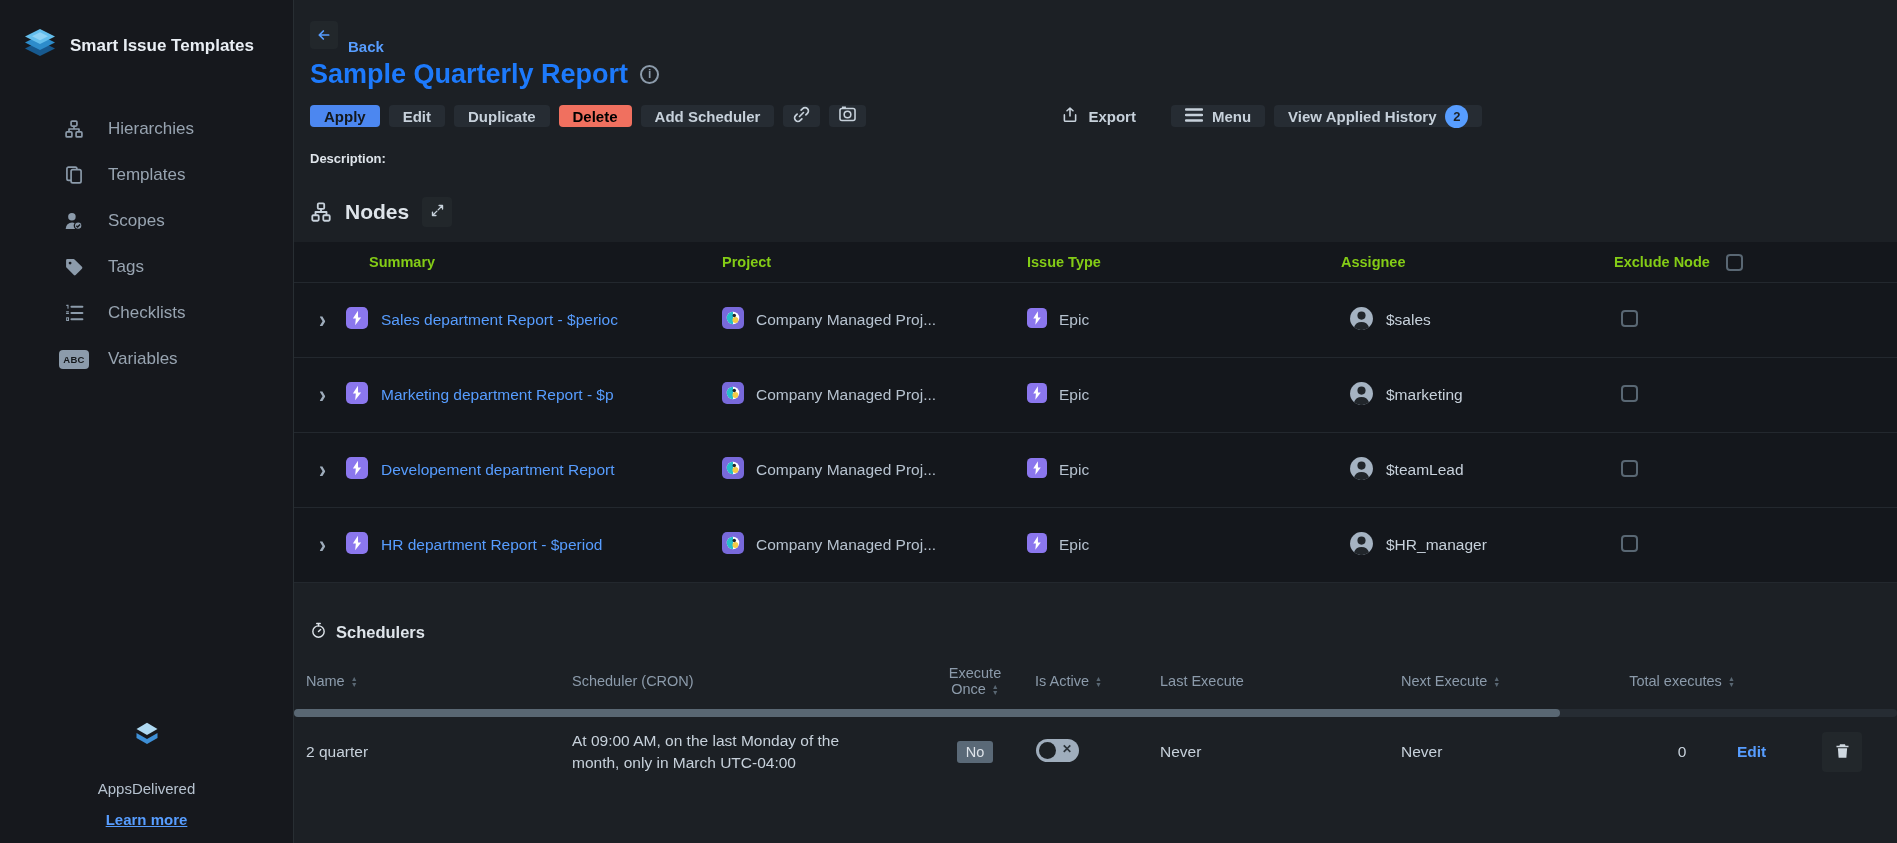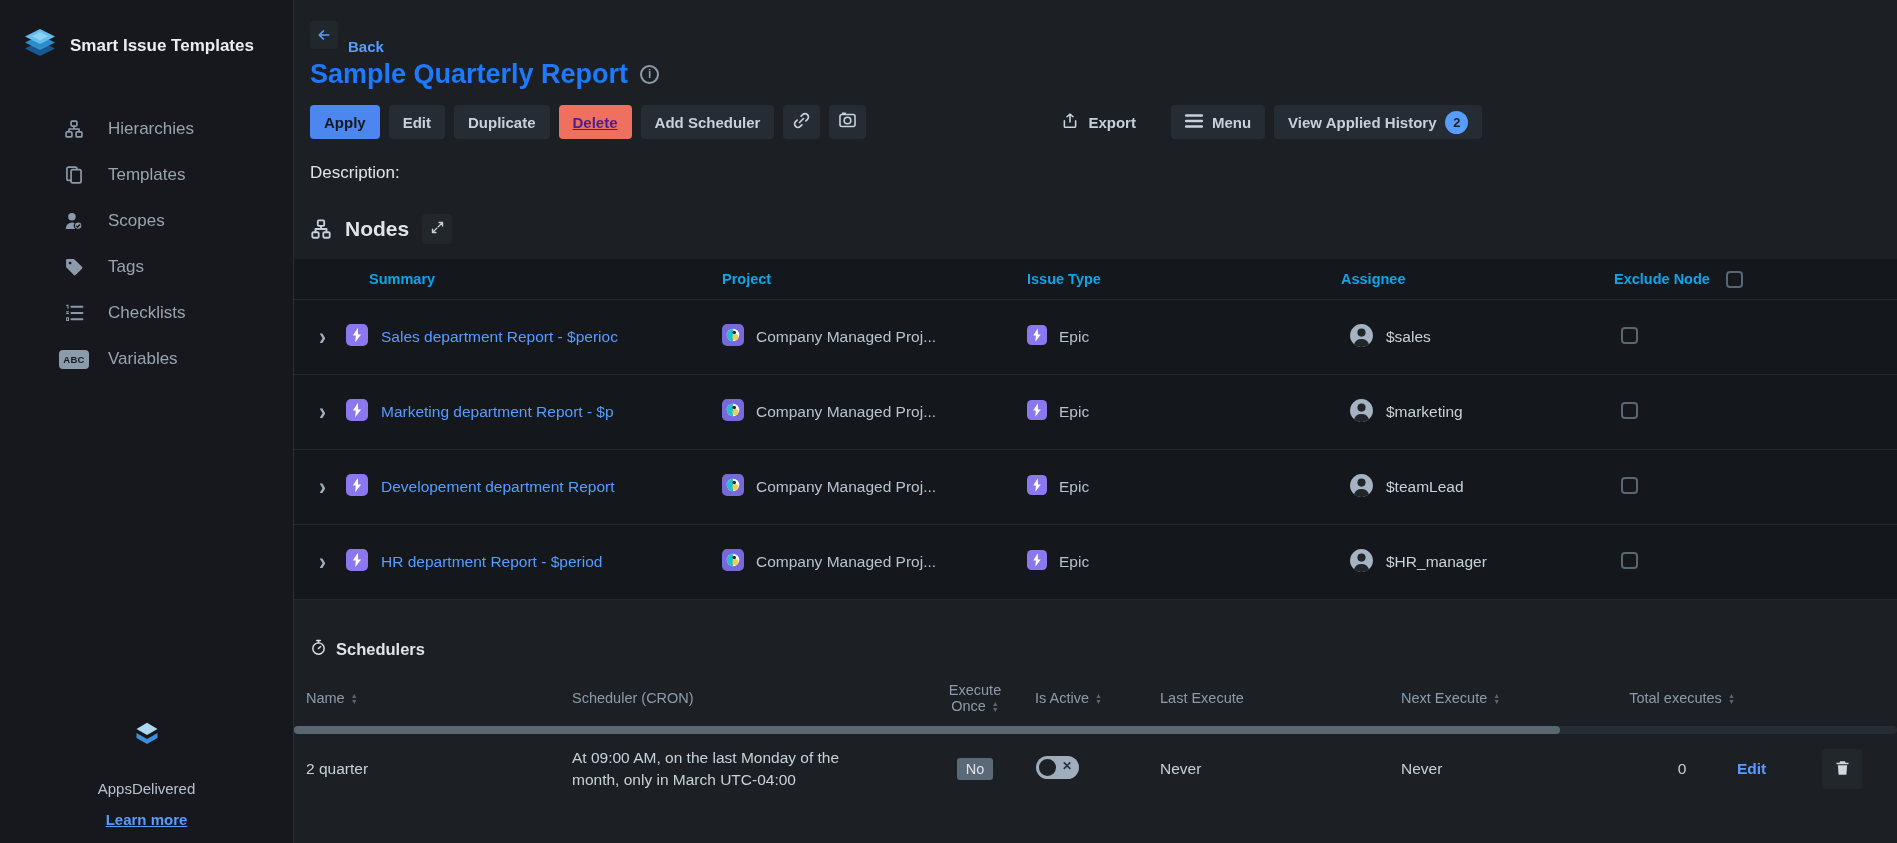--- a/index.html
+++ b/index.html
@@ -30,46 +30,46 @@
   .back-sq { width:28px; height:28px; background:#22272B; border-radius:4px;
              display:flex; align-items:center; justify-content:center; }
   .back-label { color:#579DFF; font-weight:700; font-size:15px;margin-top:22px; }
   .title-row { display:flex; align-items:center; gap:12px; padding-left:16px; margin-top:6px; height:36px; }
   .page-title { color:#1D7AFC; font-size:27px; font-weight:700; }
   .info-ic { width:19px; height:19px; border:2px solid #8C9BAB; border-radius:50%;
              color:#8C9BAB; display:flex; align-items:center; justify-content:center;
              font-size:12px; font-weight:700; cursor:pointer; }
   .info-ic::before { content:"i"; }
   .toolbar { display:flex; align-items:center; gap:9px; padding-left:16px; margin-top:13px; }
-  .btn { height:34px; padding:0 14px; border-radius:4px; border:none; background:#262C33;
+  .btn { height:22px; padding:0 14px; border-radius:4px; border:none; background:#262C33;
          color:#C7D1DB; font-weight:700; font-size:15px; display:flex; align-items:center;
          gap:9px; font-family:inherit; cursor:pointer; white-space:nowrap; }
   .btn.primary { background:#4C87F0; color:#14181C; }
-  .btn.danger  { background:#F0705F; color:#4c1d95;text-decoration:underline; }
+  .btn.danger  { background:#F0705F; color:#000000; }
   .btn.iconbtn { width:37px; padding:0; justify-content:center; }
   .btn.export  { background:transparent; margin-left:172px; }
   .btn.menu    { margin-left:12px; }
   .badge { min-width:23px; height:23px; border-radius:12px; background:#579DFF; color:#1D2125;
            font-size:13px; font-weight:700; display:flex; align-items:center; justify-content:center; padding:0 6px; }
   .desc-row { display:flex; gap:14px; padding-left:16px; margin-top:24px; font-size:15.5px; align-items:baseline; }
-  .lbl { color:#DEE4EA; font-weight:400; font-size:17px; }
+  .lbl { color:#DEE4EA; font-weight:700; font-size:13px; }
   .desc-text { color:#C7D1DB; }
   .tags-row { display:flex; align-items:center; gap:10px; padding-left:16px; margin-top:24px; }
   .tag { padding:3px 9px; border-radius:3px; font-size:15px; }
   .tag.amber { background:#4A340D; color:#F0A33C; }
   .tag.default { background:#2C333A; color:#C7D1DB; }
   
   .nodes-head { display:flex; align-items:center; gap:13px; padding-left:16px; margin-top:30px; height:32px; }
   .nodes-title { color:#DEE4EA; font-size:21px; font-weight:600; }
   .nodes-head .ic { color:#C7D1DB; display:flex; }
   .expand-btn { width:30px; height:30px; background:#22272B; border-radius:4px;
                 display:flex; align-items:center; justify-content:center; cursor:pointer; }
   .ntable { margin-top:14px; background:#14171C; }
   .nhead, .nrow { display:grid; grid-template-columns:428px 305px 314px 273px 1fr; align-items:center; }
-  .nhead { height:40px; color:#0ea5e9; font-weight:700; font-size:14.5px; }
+  .nhead { height:40px; color:#84cc16; font-weight:700; font-size:14.5px; }
   .nhead .h-sum { padding-left:75px; }
   .h-exc { display:flex; gap:16px; }
   .nrow { height:75px; border-top:1px solid #23282E; }
   .nrow:first-of-type { border-top:none; }
   .ntable { border-bottom:1px solid #23282E; }
   .c-sum { display:flex; align-items:center; gap:13px; padding-left:25px; }
   .chev { color:#9FADBC; font-size:21px; font-weight:700; width:14px; line-height:20px;
           transform:scaleY(1.15); cursor:pointer; }
   .chev::before { content:"\203A"; }
   .sum-link { color:#579DFF; font-size:15.5px; cursor:pointer; }

